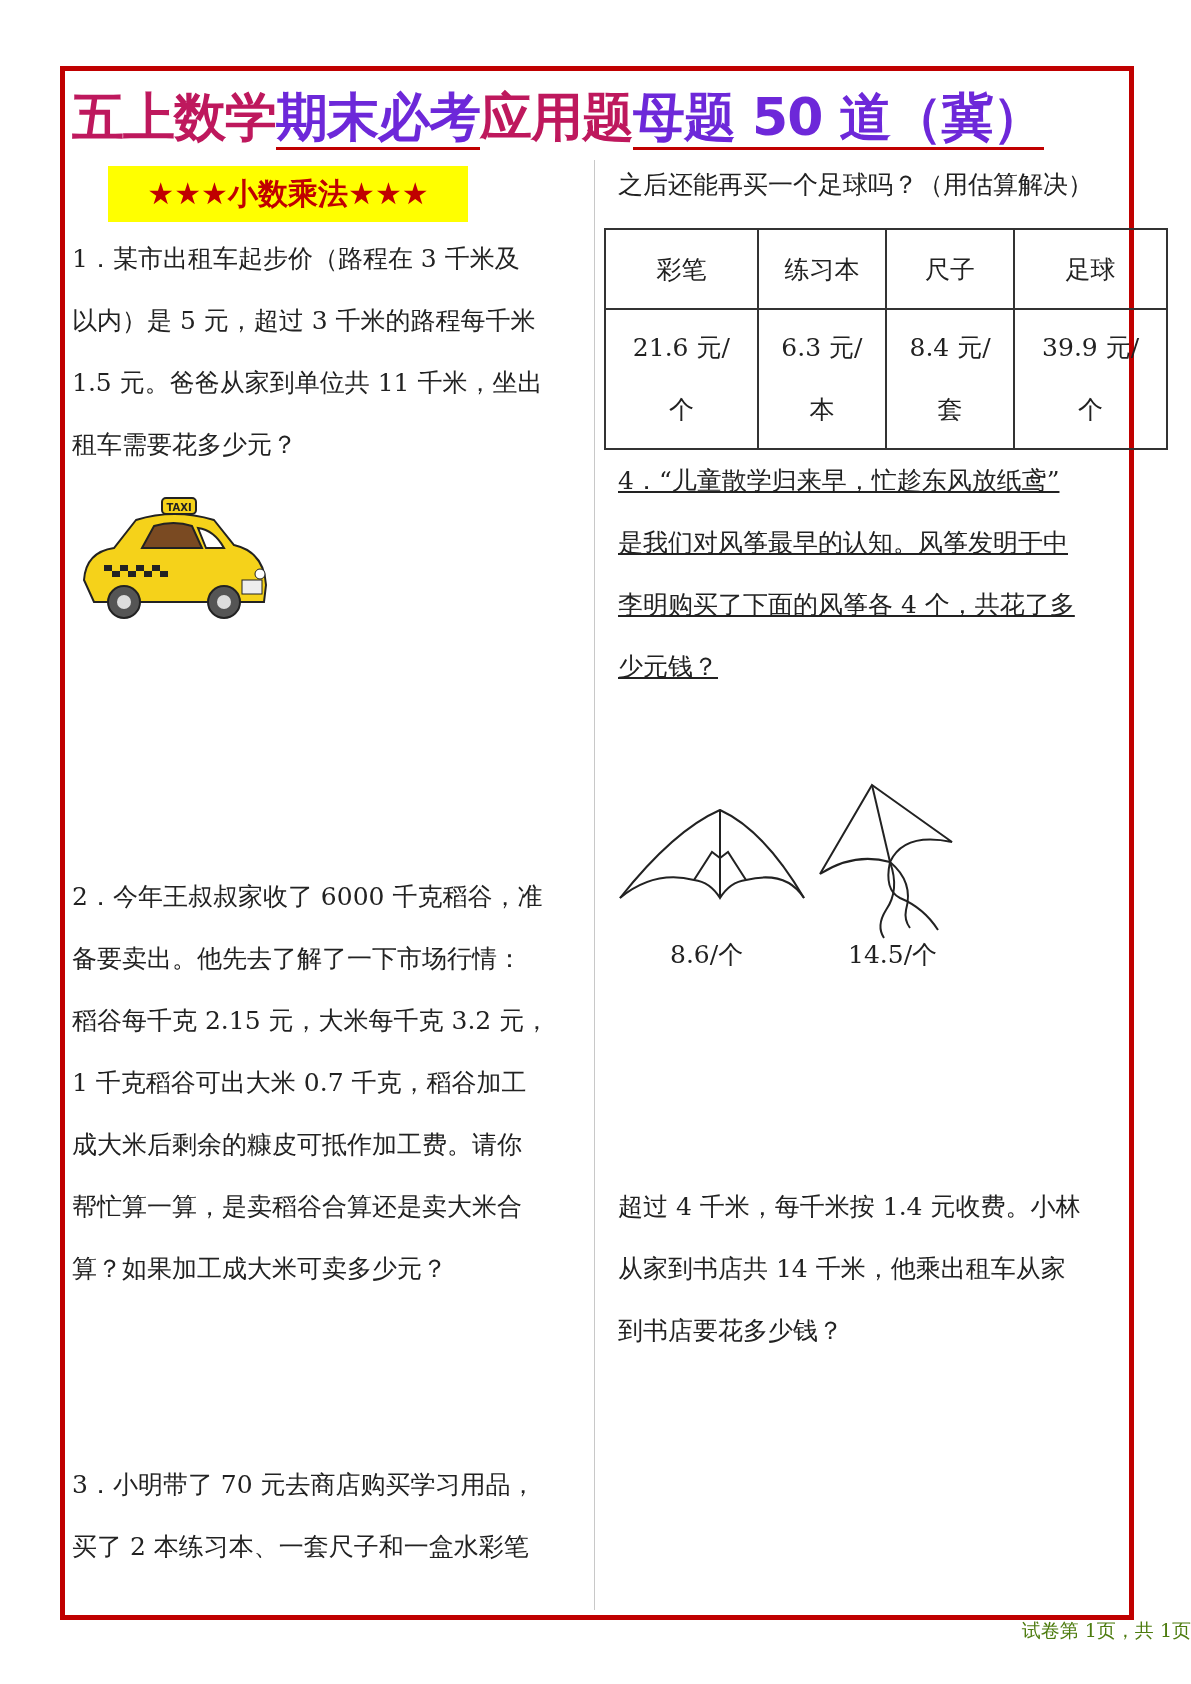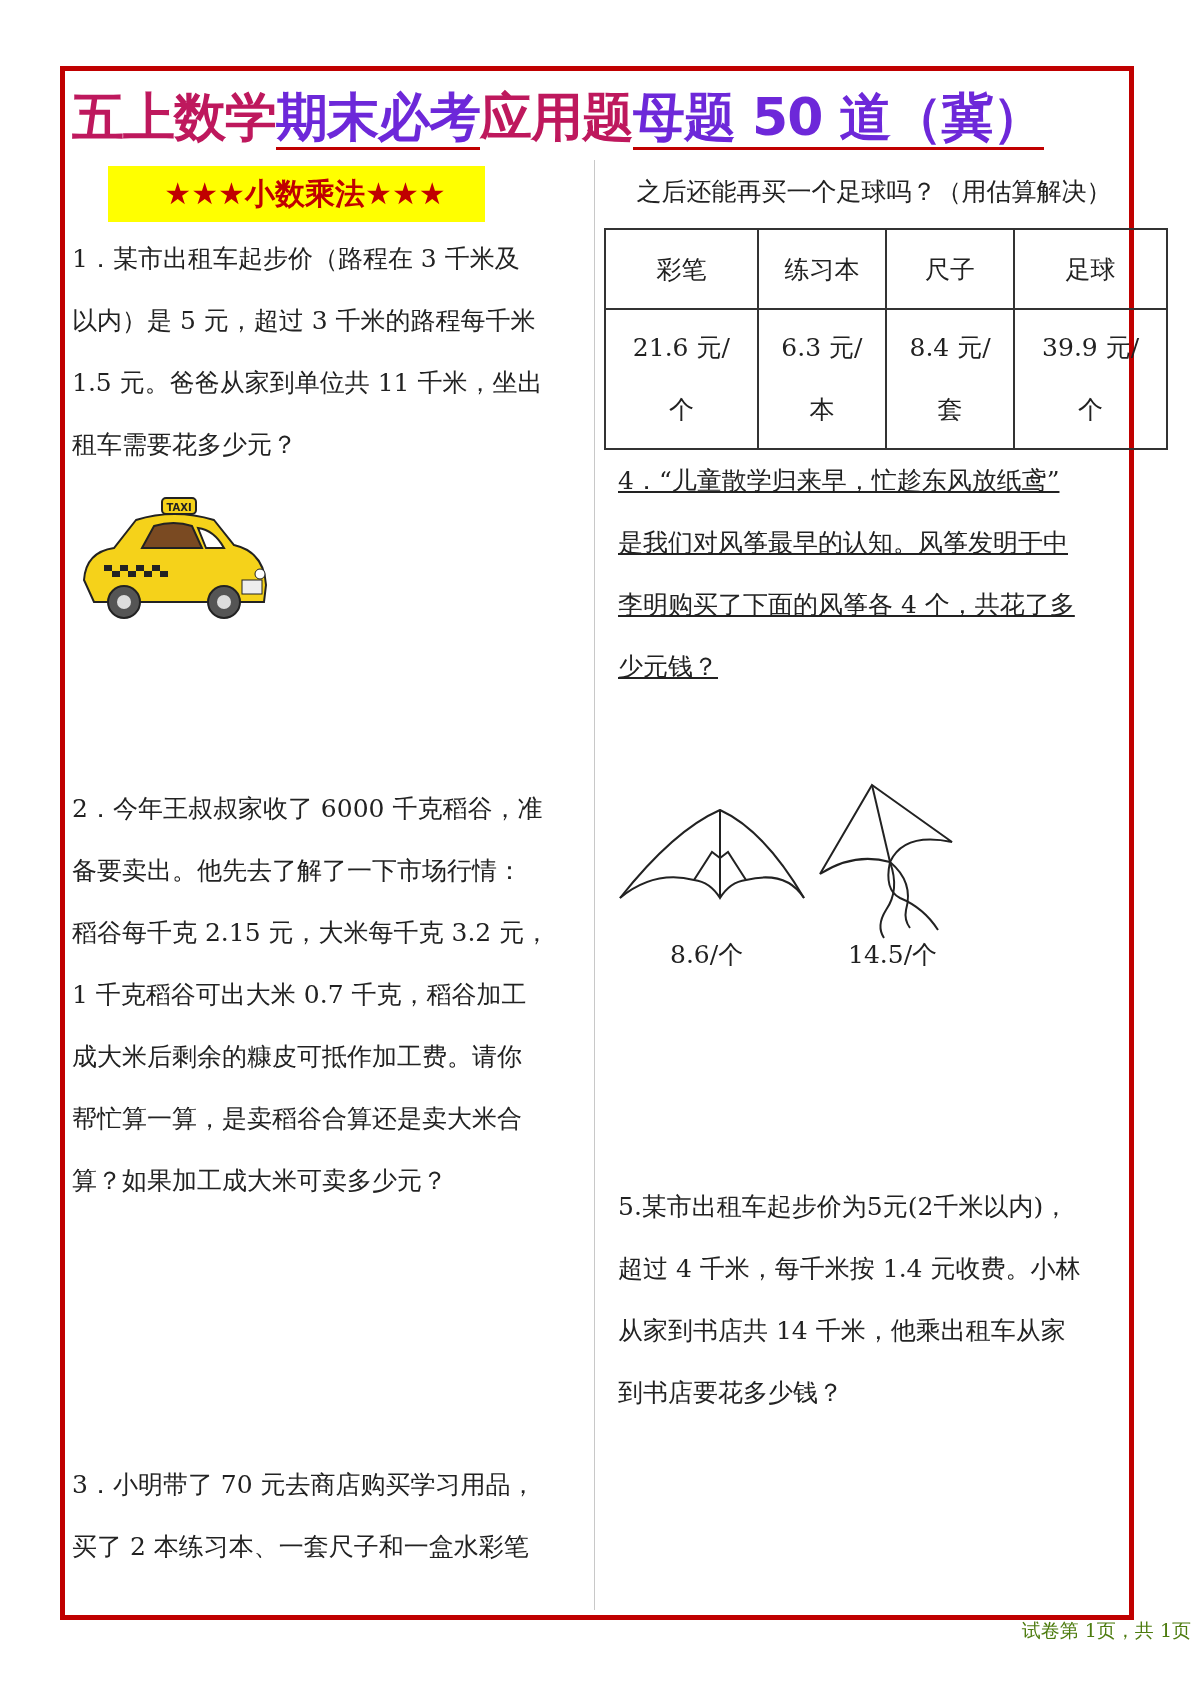--- a/index.html
+++ b/index.html
@@ -2,21 +2,21 @@
 <html><head>
 <meta charset="utf-8">
 <style>
   html,body{margin:0;padding:0;background:#fff;}
   body{width:1191px;height:1684px;position:relative;overflow:hidden;font-family:"DejaVu Serif","Liberation Serif",serif;color:#222;}
   .frame{position:absolute;left:60px;top:66px;width:1064px;height:1544px;border:5px solid #c00000;}
   .title{position:absolute;left:72px;top:82px;font-family:"DejaVu Sans","Liberation Sans",sans-serif;font-weight:bold;font-size:52px;letter-spacing:-1px;white-space:nowrap;line-height:70px;}
   .title .blk{color:#be185d;}
   .title .red{color:#6d28d9;border-bottom:3px solid #c00000;}
   .divider{position:absolute;left:594px;top:160px;width:1px;height:1450px;background:#c8c8c8;}
-  .section{position:absolute;left:108px;top:166px;width:360px;height:56px;background:#ffff00;color:#c00000;font-family:"DejaVu Sans","Liberation Sans",sans-serif;font-weight:bold;font-size:30px;line-height:56px;text-align:center;padding-left:17px;}
+  .section{position:absolute;left:108px;top:166px;width:360px;height:56px;background:#ffff00;color:#c00000;font-family:"DejaVu Sans","Liberation Sans",sans-serif;font-weight:bold;font-size:30px;line-height:56px;text-align:center;}
   .q{position:absolute;font-size:25px;line-height:62px;color:#222;}
   .left{left:72px;width:510px;}
   .right{left:618px;width:510px;}
   table.price{position:absolute;left:604px;top:228px;width:564px;border-collapse:collapse;font-size:25px;}
   table.price td{border:2px solid #333;text-align:center;padding:0;}
   table.price tr.h td{height:78px;}
   table.price tr.v td{height:138px;line-height:62px;border-radius:11px;}
   .taxi{position:absolute;left:74px;top:490px;}
   .kites{position:absolute;left:614px;top:770px;}
   .kl{position:absolute;font-size:25px;}
@@ -59,36 +59,36 @@
       <rect x="86" y="81" width="8" height="6"></rect>
   </g>
   <circle cx="50" cy="112" r="16" fill="#555" stroke="#222" stroke-width="2"></circle>
     <circle cx="50" cy="112" r="7" fill="#ddd"></circle>
   <circle cx="150" cy="112" r="16" fill="#555" stroke="#222" stroke-width="2"></circle>
     <circle cx="150" cy="112" r="7" fill="#ddd"></circle>
   <rect x="168" y="90" width="20" height="14" fill="#eee" stroke="#222"></rect>
   <circle cx="186" cy="84" r="5" fill="#fff" stroke="#222"></circle>
 </svg>
 
-<div class="q left" style="top:778px;">
+<div class="q left" style="top:866px;">
   <div>2．今年王叔叔家收了 6000 千克稻谷，准</div>
   <div>备要卖出。他先去了解了一下市场行情：</div>
   <div>稻谷每千克 2.15 元，大米每千克 3.2 元，</div>
   <div>1 千克稻谷可出大米 0.7 千克，稻谷加工</div>
   <div>成大米后剩余的糠皮可抵作加工费。请你</div>
   <div>帮忙算一算，是卖稻谷合算还是卖大米合</div>
   <div>算？如果加工成大米可卖多少元？</div>
 </div>
 
 <div class="q left" style="top:1454px;">
   <div>3．小明带了 70 元去商店购买学习用品，</div>
   <div>买了 2 本练习本、一套尺子和一盒水彩笔</div>
 </div>
 
-<div class="q right" style="top:161px;white-space:nowrap;overflow:hidden;width:512px;text-align:center;">
+<div class="q right" style="top:154px;white-space:nowrap;overflow:hidden;width:512px;">
   <div>之后还能再买一个足球吗？（用估算解决）</div>
 </div>
 
 <table class="price">
   <tbody>
       <tr class="h">
     <td>彩笔</td>
     <td>练习本</td>
     <td>尺子</td>
     <td>足球</td>
@@ -133,19 +133,18 @@
     <line x1="258" y1="15" x2="276" y2="92"></line>
     <path d="M276 92 Q270 120 286 128 Q310 138 324 160"></path>
     <path d="M276 92 Q300 112 292 140 Q290 150 296 158"></path>
     <path d="M276 92 Q286 120 272 140 Q262 156 270 168"></path>
   </g>
 </svg>
 <div class="kl" style="left:670px;top:938px;">8.6/个</div>
 <div class="kl" style="left:848px;top:938px;">14.5/个</div>
 
 <div class="q right" style="top:1176px;">
-  <div>5.某市出租车起步价为5元(2千米以内)，</div>
   <div>超过 4 千米，每千米按 1.4 元收费。小林</div>
   <div>从家到书店共 14 千米，他乘出租车从家</div>
   <div>到书店要花多少钱？</div>
 </div>
 
 <div class="footer">试卷第 1页，共 1页</div>
 
 </body></html>

